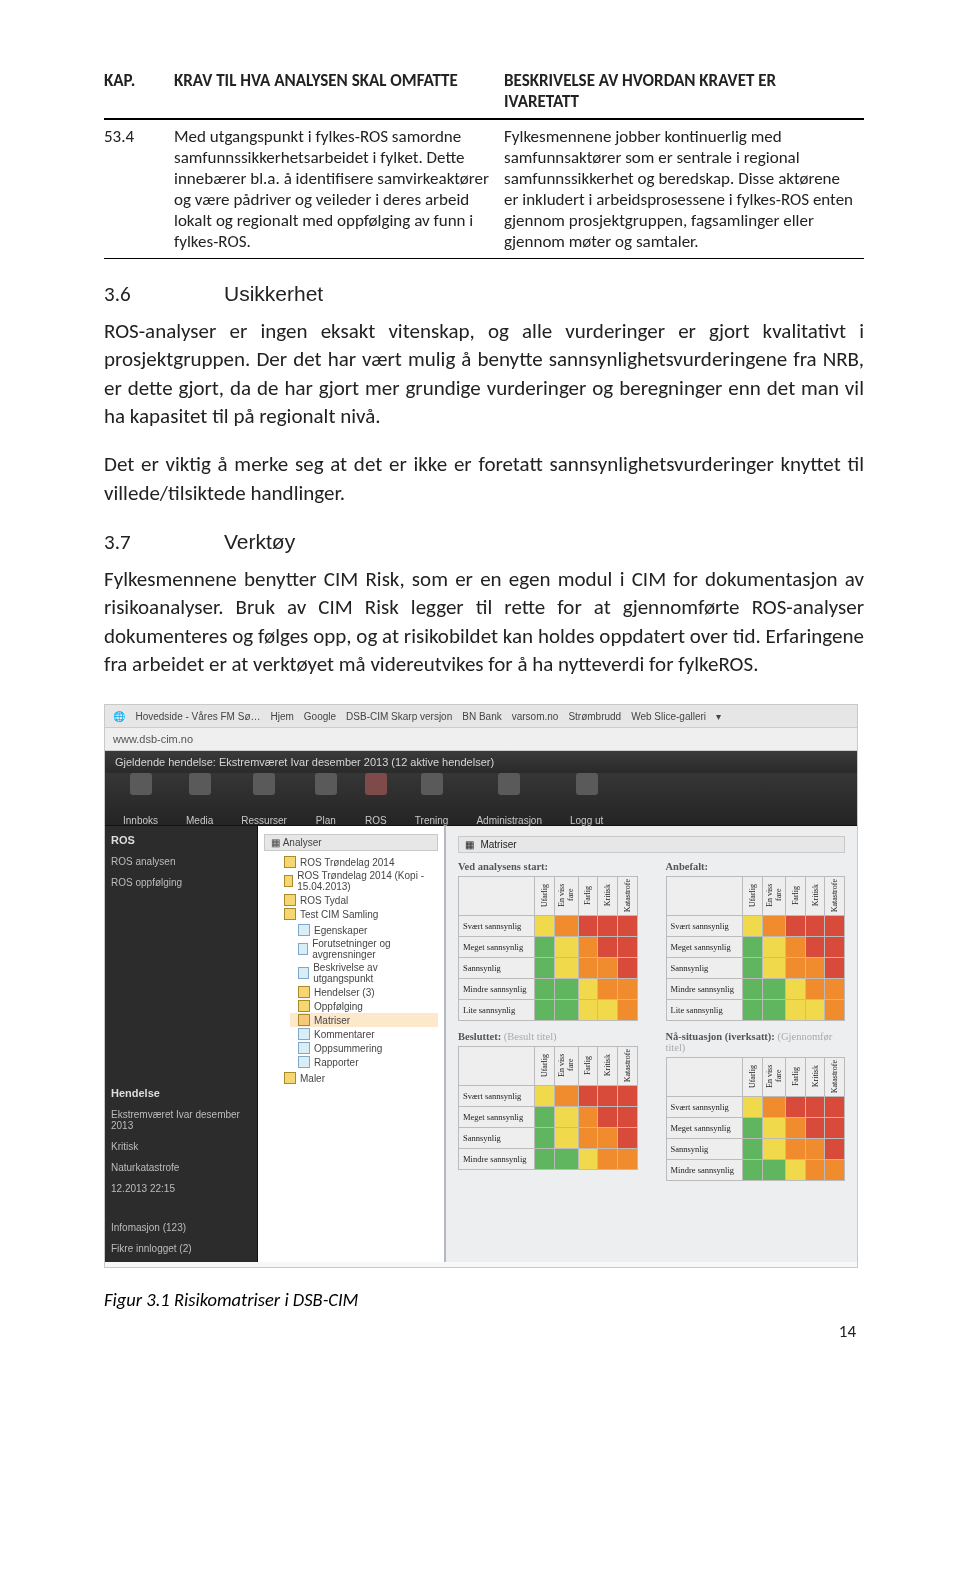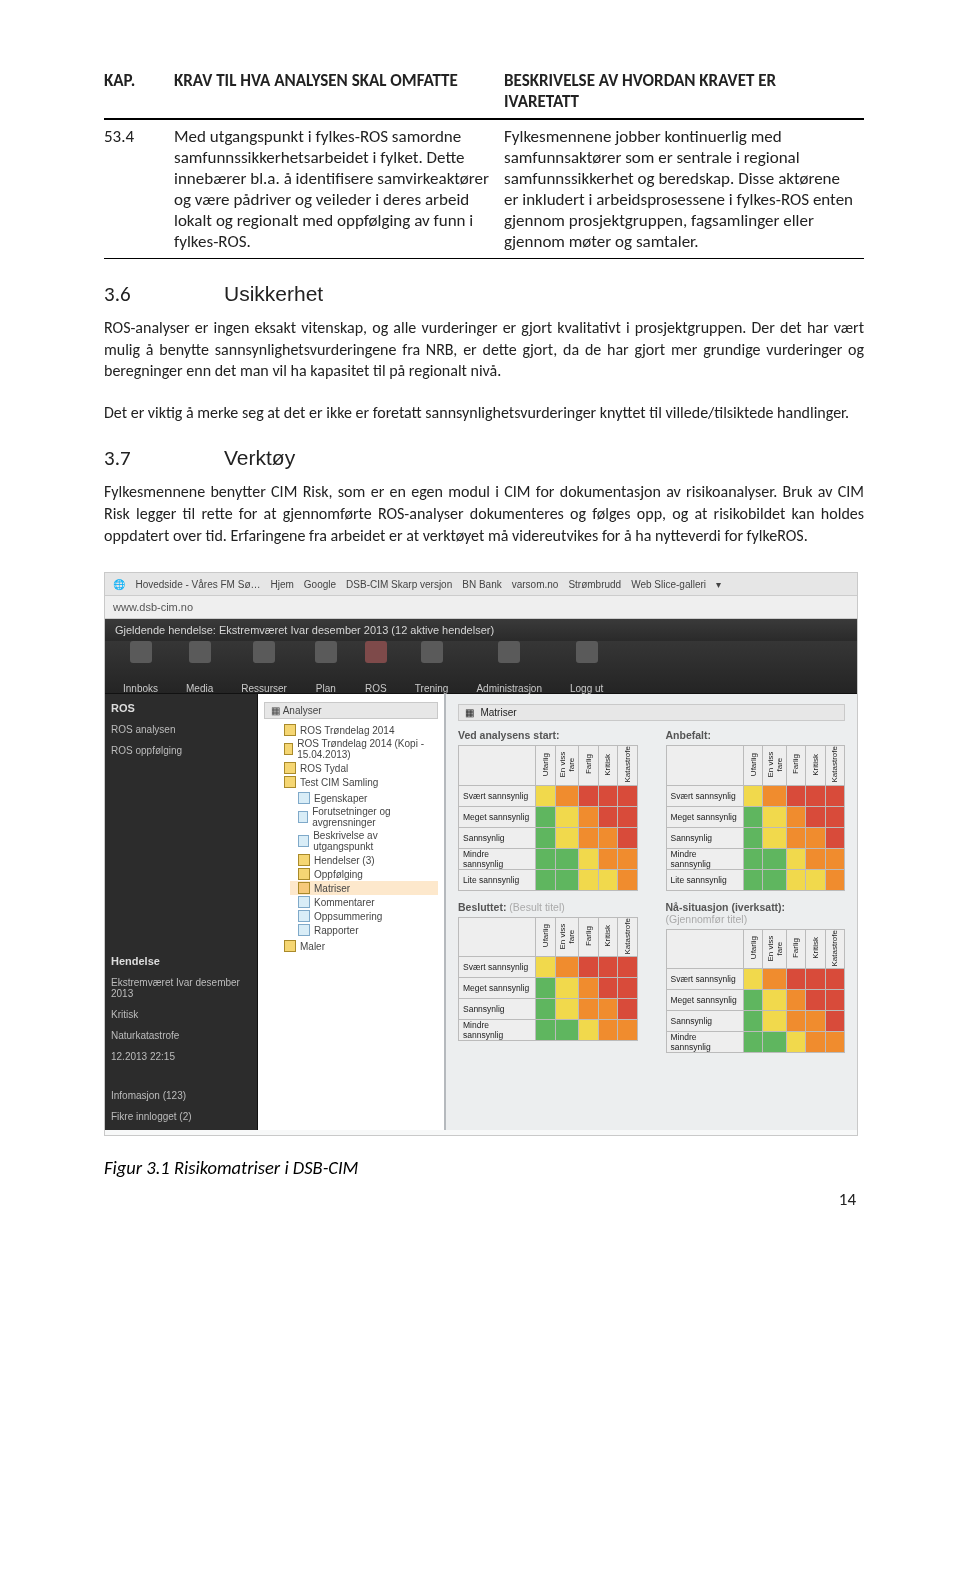--- a/index.html
+++ b/index.html
@@ -38,21 +38,21 @@
   }
   .section-num {
     width: 120px;
     font-weight: 400;
   }
   .section-title {
     font-weight: 400;
     font-family: Liberation Sans, sans-serif;
   }
   p.body {
-    font-size: 16px;
+    font-size: 21px;
     line-height: 1.35;
     margin: 10px 0 20px 0;
     text-align: justify;
   }
   .screenshot {
     margin-top: 26px;
     margin-bottom: 10px;
     width: 752px;
     height: 562px;
     background: #f7f8f8;
@@ -150,21 +150,21 @@
     padding: 2px 6px;
     font-size: 10px;
     margin-bottom: 8px;
     display: flex; align-items: center; gap: 6px;
   }
   .mgrid {
     display: grid;
     grid-template-columns: 1fr 1fr;
     gap: 10px 28px;
   }
-  .mcell { font-size: 9.5px; }
+  .mcell { font-size: 9.5px; font-family: Liberation Serif, serif; }
   .mcell .label { font-weight: 600; color: #555; font-size: 10.5px; margin-bottom: 4px; }
   .riskmatrix {
     border-collapse: collapse;
   }
   .riskmatrix td, .riskmatrix th {
     border: 1px solid #bbb;
     width: 26px; height: 20px;
     font-size: 8.5px;
     text-align: center;
     padding: 0;

